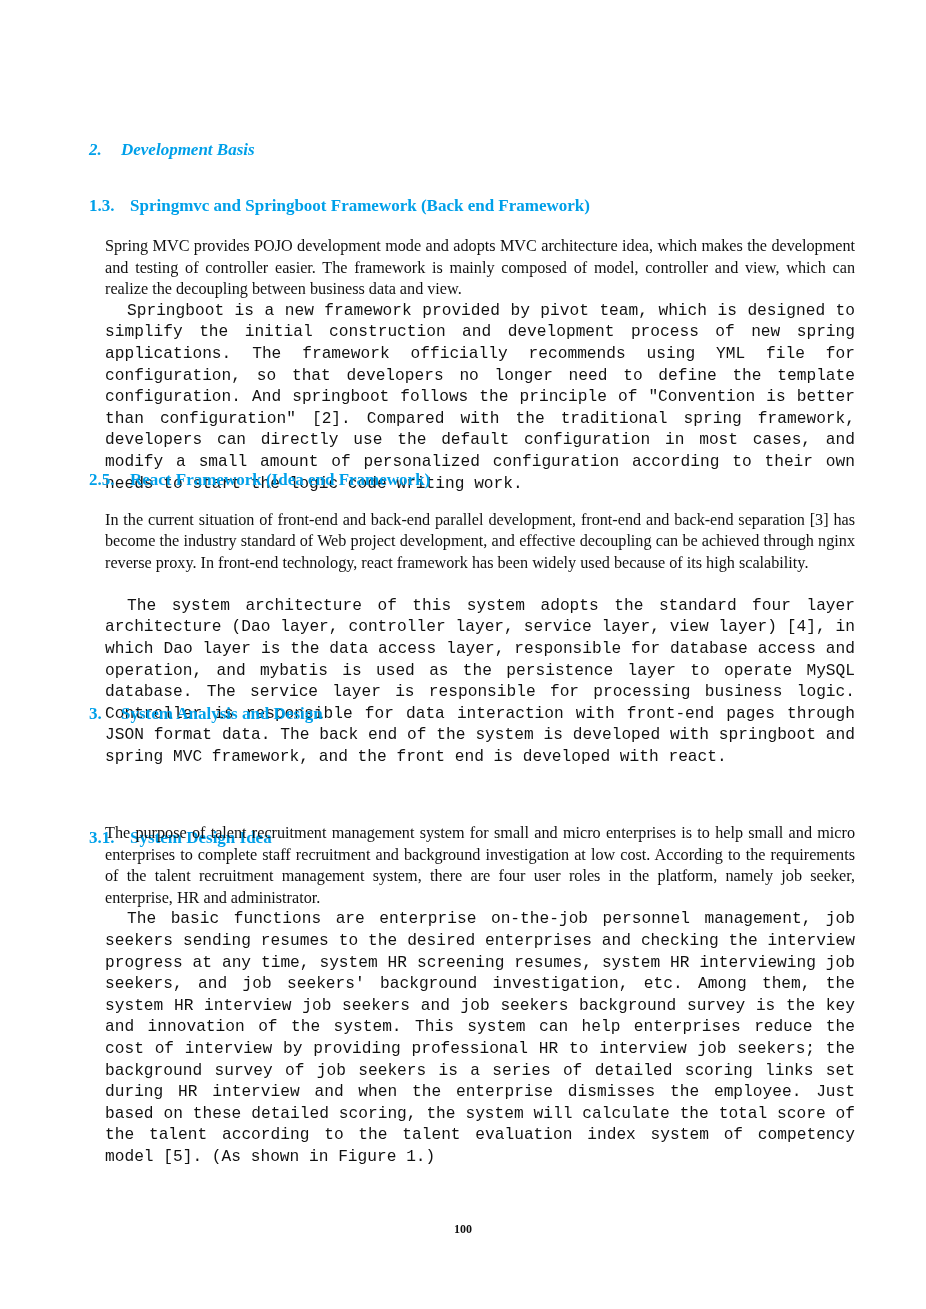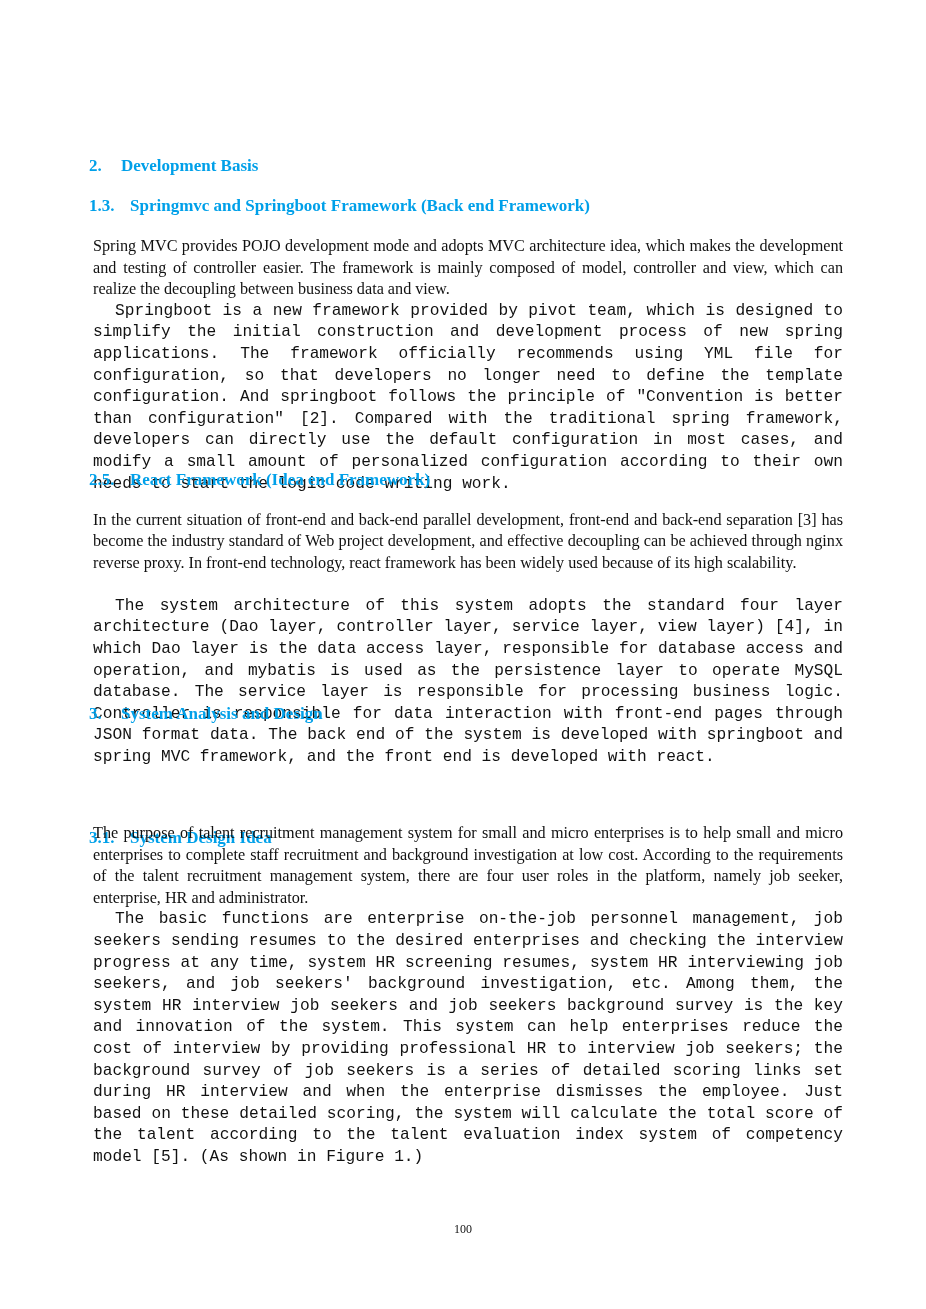--- a/index.html
+++ b/index.html
@@ -30,48 +30,48 @@
       white-space: nowrap;
       line-height: 20px;
     }
     .h1 .num, .h2 .num {
       display: inline-block;
     }
     .h1 .num { width: 32px; }
     .h2 .num { width: 41px; }
     .para {
       position: absolute;
-      left: 4px;
+      left: 16px;
       width: 750px;
       font-size: 16.2px;
       line-height: 21.6px;
       text-align: justify;
       margin: 0;
     }
     .para.indent {
       text-indent: 22px;
       font-family: Liberation Mono, monospace;
     }
     .folio {
       position: absolute;
       left: 0;
       width: 926px;
       top: 1222px;
       text-align: center;
-      font-weight: normal;
+      font-weight: bold;
       font-size: 12px;
       color: #111111;
     }
   </style>
 </head>
 <body>
 
 <div class="page">
 
-  <div class="h1" style="top:156px;">
+  <div class="h1" style="top:140px;font-style:italic;">
     <span class="num">2.</span><span>Development Basis</span>
   </div>
 
   <div class="h2" style="top:196px;">
     <span class="num">1.3.</span><span>Springmvc and Springboot Framework (Back end Framework)</span>
   </div>
 
   <p class="para" style="top:236px;">Spring MVC provides POJO development mode and adopts MVC architecture idea, which makes the development and testing of controller easier. The framework is mainly composed of model, controller and view, which can realize the decoupling between business data and view.</p>
 
   <p class="para indent" style="top:300.8px;">Springboot is a new framework provided by pivot team, which is designed to simplify the initial construction and development process of new spring applications. The framework officially recommends using YML file for configuration, so that developers no longer need to define the template configuration. And springboot follows the principle of "Convention is better than configuration" [2]. Compared with the traditional spring framework, developers can directly use the default configuration in most cases, and modify a small amount of personalized configuration according to their own needs to start the logic code writing work.</p>

